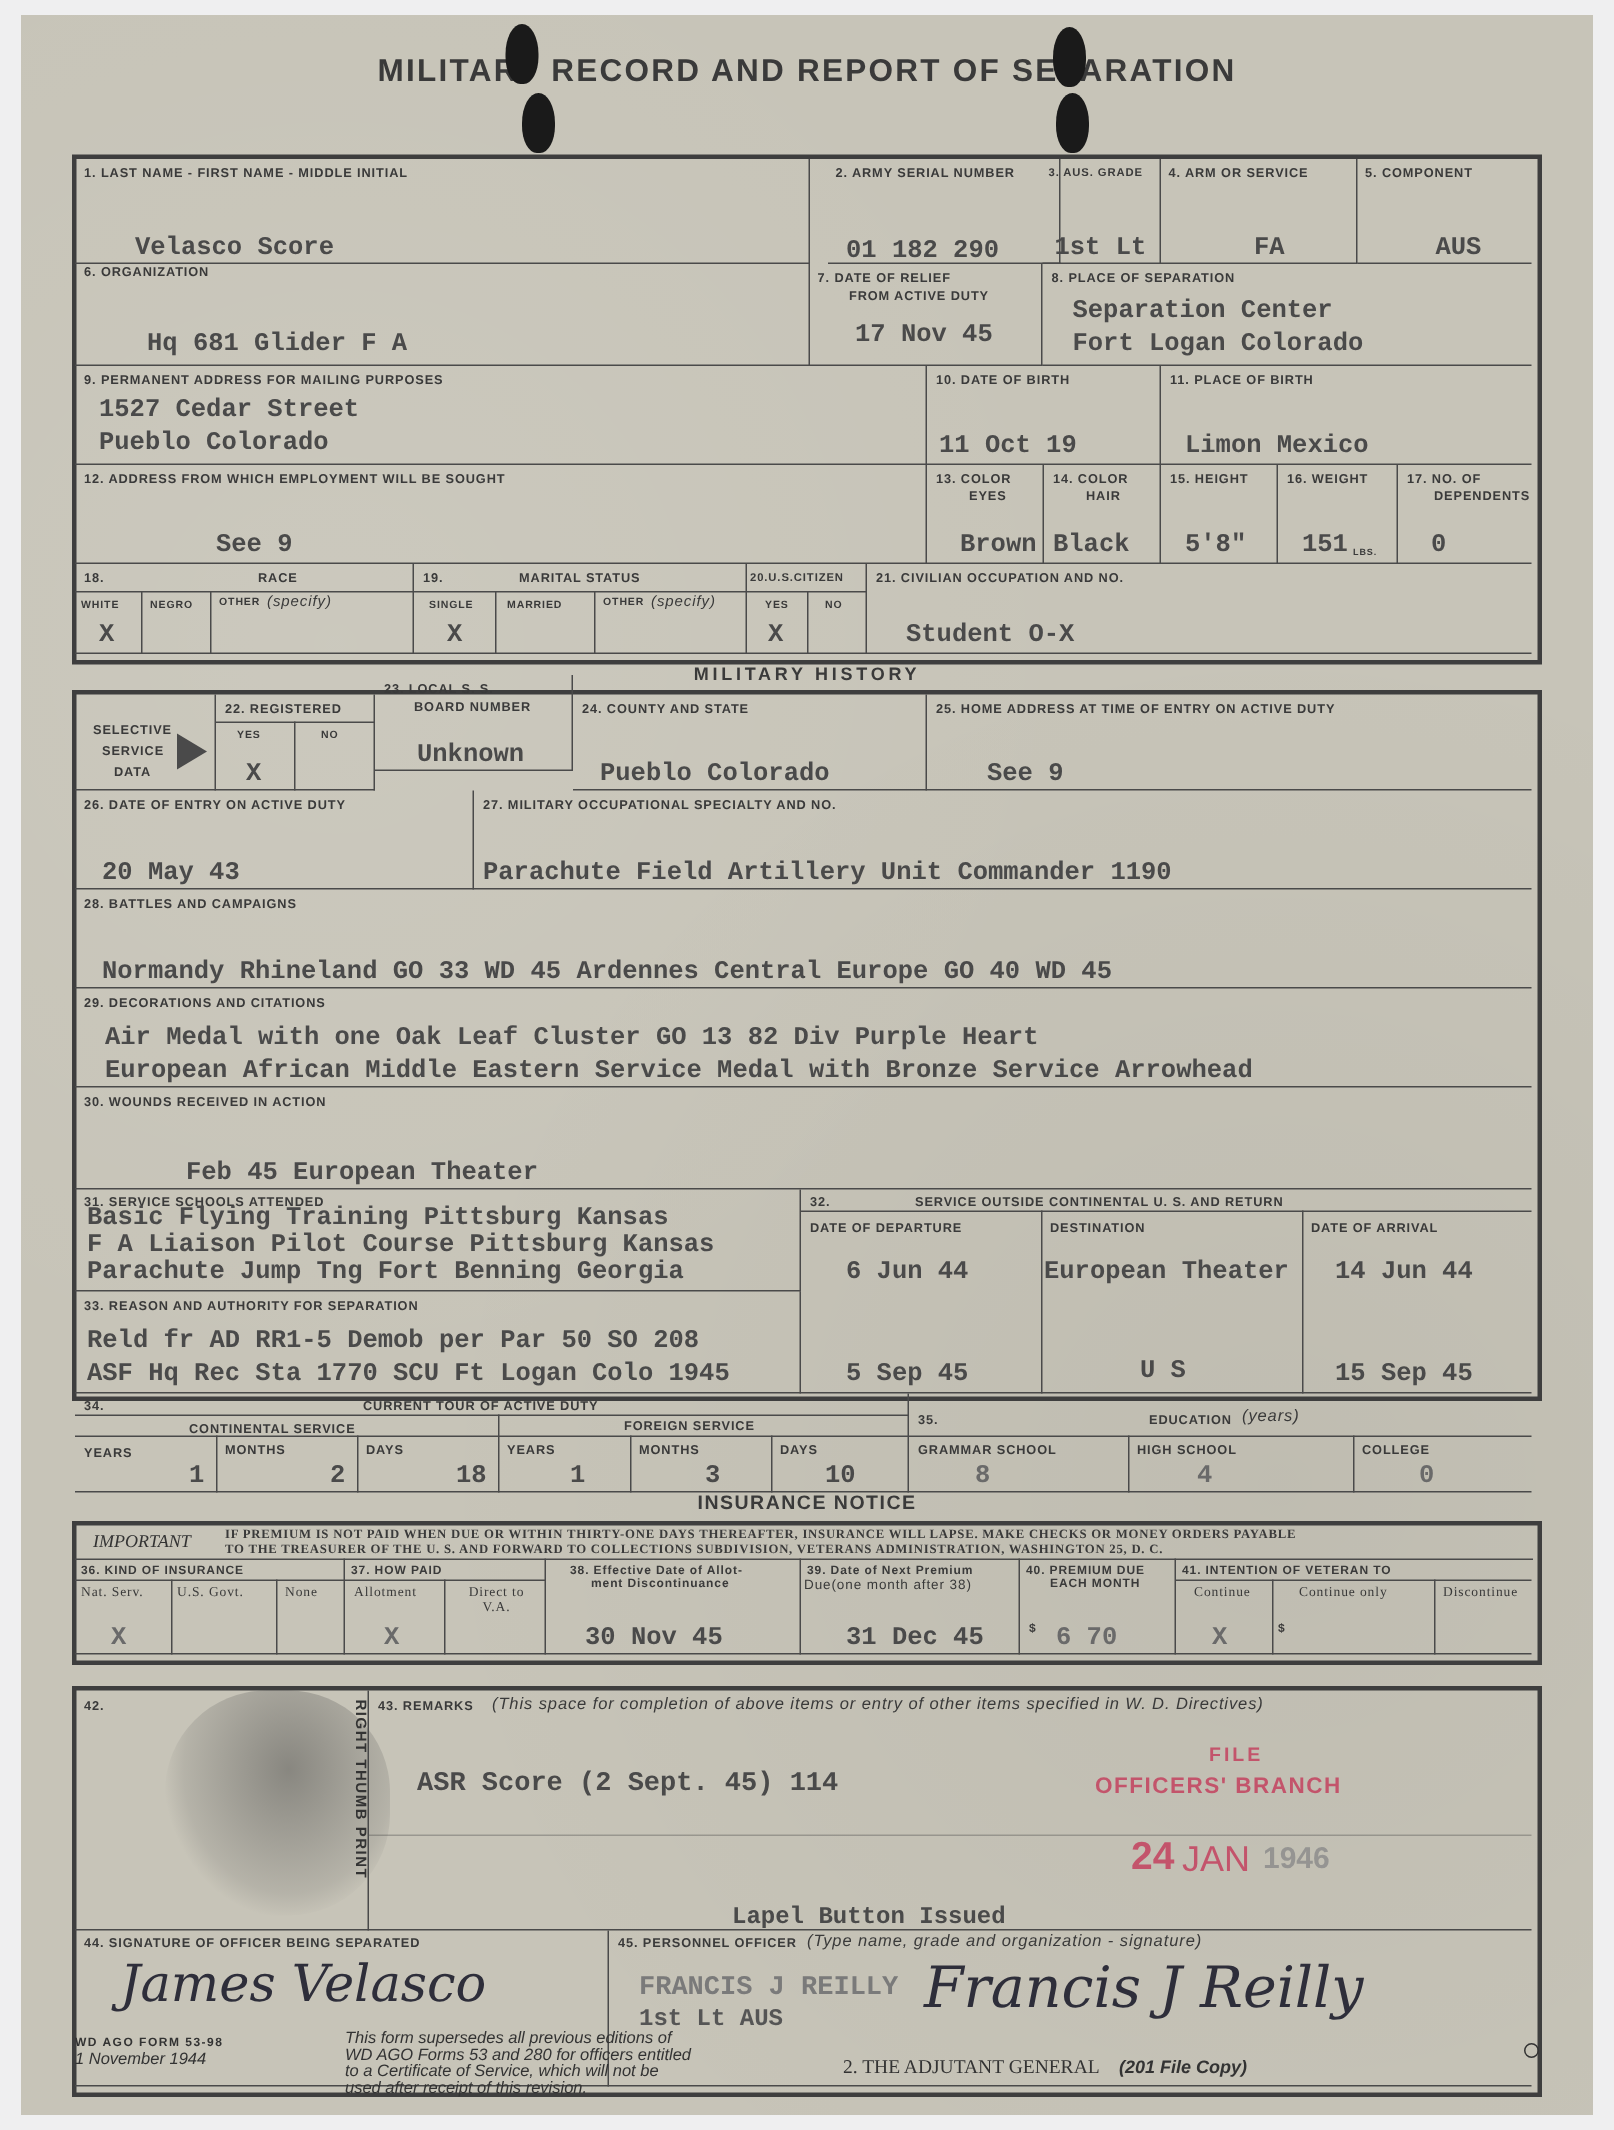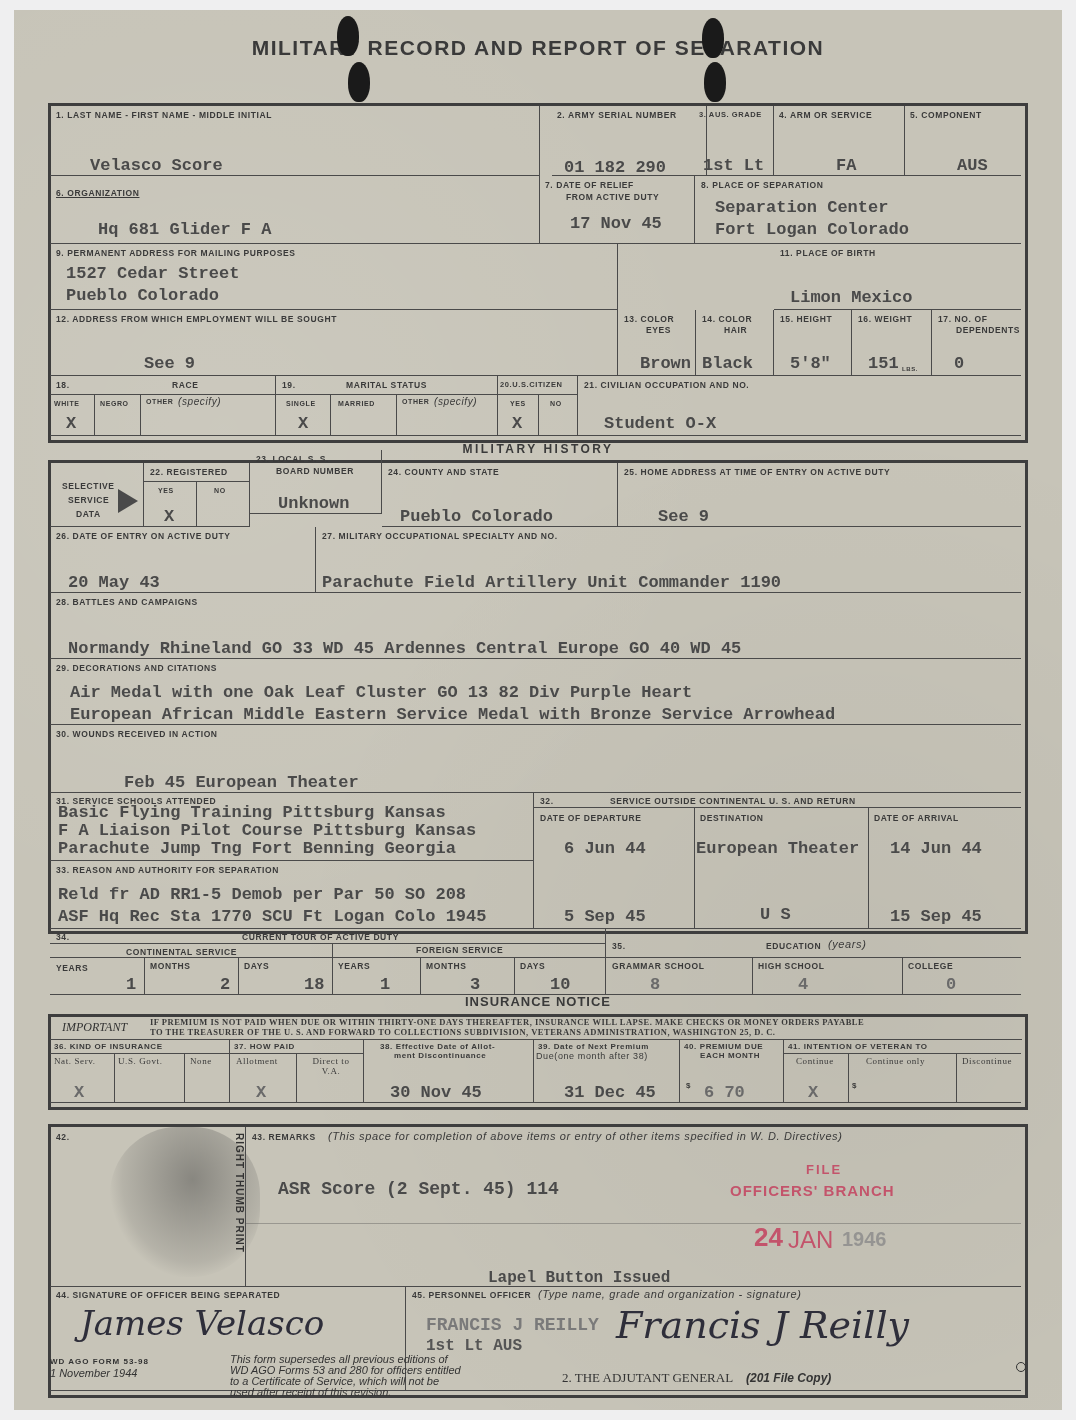--- a/index.html
+++ b/index.html
@@ -53,38 +53,42 @@
   <div class="cell" style="left:760px;top:96px;width:131px;height:70px;">
     <span class="lbl" style="left:5px;top:4px;">4. ARM OR SERVICE</span>
     <span class="val" style="left:62px;top:50px;">FA</span>
   </div>
   <div class="cell" style="left:891px;top:96px;width:116px;height:70px;border-right:none;">
     <span class="lbl" style="left:5px;top:4px;">5. COMPONENT</span>
     <span class="val" style="left:52px;top:50px;">AUS</span>
   </div>
 
   <div class="cell" style="left:36px;top:166px;width:490px;height:68px;">
-    <span class="lbl" style="left:6px;top:12px;text-decoration:underline;">6. ORGANIZATION</span>
+    <span class="lbl" style="left:6px;top:0;">6. ORGANIZATION</span>
     <span class="val" style="left:48px;top:44px;">Hq 681 Glider F A</span>
   </div>
   <div class="cell" style="left:526px;top:166px;width:155px;height:68px;">
     <span class="lbl" style="left:5px;top:4px;">7. DATE OF RELIEF</span>
     <span class="lbl" style="left:26px;top:16px;">FROM ACTIVE DUTY</span>
     <span class="val" style="left:30px;top:38px;">17 Nov 45</span>
   </div>
   <div class="cell" style="left:681px;top:166px;width:326px;height:68px;border-right:none;">
     <span class="lbl" style="left:6px;top:4px;">8. PLACE OF SEPARATION</span>
     <span class="val" style="left:20px;top:22px;">Separation Center</span>
     <span class="val" style="left:20px;top:44px;">Fort Logan Colorado</span>
   </div>
 
   <div class="cell" style="left:36px;top:234px;width:568px;height:66px;">
     <span class="lbl" style="left:6px;top:4px;">9. PERMANENT ADDRESS FOR MAILING PURPOSES</span>
     <span class="val" style="left:16px;top:20px;">1527 Cedar Street</span>
     <span class="val" style="left:16px;top:42px;">Pueblo Colorado</span>
+  </div>
+  <div class="cell" style="left:604px;top:234px;width:156px;height:66px;">
+    <span class="lbl" style="left:6px;top:4px;">10. DATE OF BIRTH</span>
+    <span class="val" style="left:8px;top:44px;">11 Oct 19</span>
   </div>
   <div class="cell" style="left:760px;top:234px;width:247px;height:66px;border-right:none;">
     <span class="lbl" style="left:6px;top:4px;">11. PLACE OF BIRTH</span>
     <span class="val" style="left:16px;top:44px;">Limon  Mexico</span>
   </div>
 
   <div class="cell" style="left:36px;top:300px;width:568px;height:66px;">
     <span class="lbl" style="left:6px;top:4px;">12. ADDRESS FROM WHICH EMPLOYMENT WILL BE SOUGHT</span>
     <span class="val" style="left:94px;top:44px;">See 9</span>
   </div>

